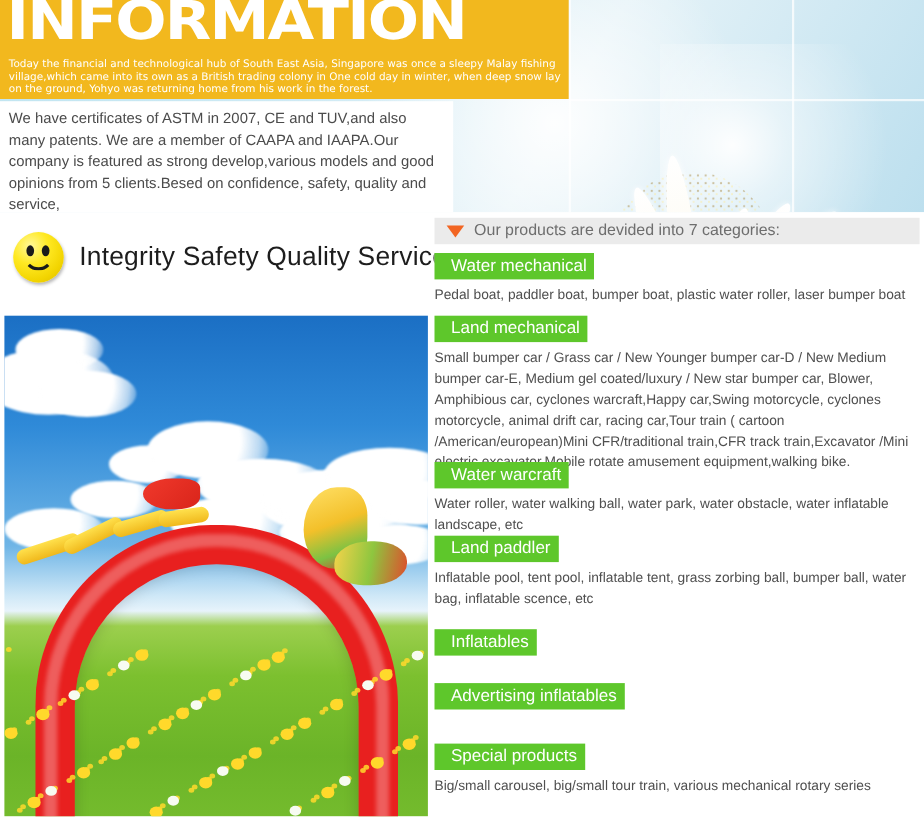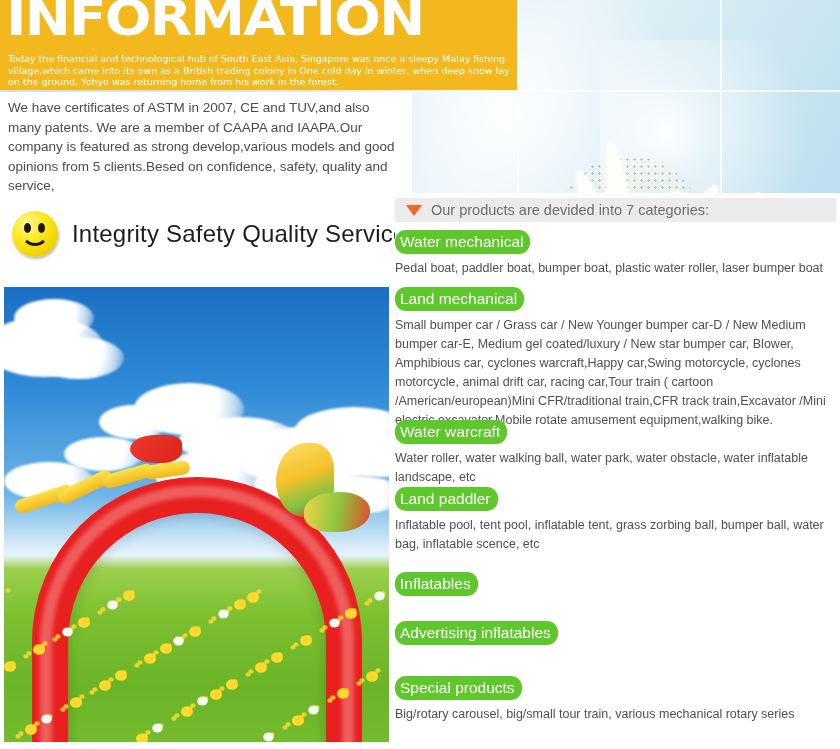--- a/index.html
+++ b/index.html
@@ -175,23 +175,22 @@
   .products-head .head-text {
     margin-left: 9px; font-size: 14.5px; color: #6e6e6e;
   }
   .cat { position:absolute; left: 0; }
   .cat-title {
     display:inline-block;
     background: #5ec72b;
     color: #ffffff;
     font-size: 15.5px;
     line-height: 21px;
-    padding: 1px 7px 2px 5px;
+    padding: 1px 7px 2px 15px;
     white-space: nowrap;
-    border-radius: 11px;
   }
   .cat-desc {
     margin-top: 5px;
     font-size: 12.5px; line-height: 19px; color: #4f4f4f;
     width: 441px;
   }
 </style>
 </head>
 <body>
 
@@ -391,17 +390,17 @@
       <div class="caret"></div>
       <div class="head-text">Our products are devided into 7 categories:</div>
     </div>
     <div id="cat-list">
         <div class="cat" style="top: 32px;"><div class="cat-title">Water mechanical</div><div class="cat-desc">Pedal boat, paddler boat, bumper boat, plastic water roller, laser bumper boat</div></div>
         <div class="cat" style="top: 89px;"><div class="cat-title">Land mechanical</div><div class="cat-desc">Small bumper car / Grass car / New Younger  bumper car-D / New Medium bumper car-E, Medium gel coated/luxury / New star bumper car, Blower, Amphibious car, cyclones warcraft,Happy car,Swing motorcycle, cyclones motorcycle, animal drift car, racing car,Tour train ( cartoon /American/european)Mini CFR/traditional train,CFR track train,Excavator /Mini electric excavator,Mobile rotate amusement equipment,walking bike.</div></div>
         <div class="cat" style="top: 222px;"><div class="cat-title">Water warcraft</div><div class="cat-desc">Water roller, water walking ball, water park, water obstacle, water inflatable landscape, etc</div></div>
         <div class="cat" style="top: 289px;"><div class="cat-title">Land paddler</div><div class="cat-desc">Inflatable pool, tent pool, inflatable tent, grass zorbing ball, bumper ball, water bag, inflatable scence, etc</div></div>
         <div class="cat" style="top: 374px;"><div class="cat-title">Inflatables</div></div>
         <div class="cat" style="top: 423px;"><div class="cat-title">Advertising inflatables</div></div>
-        <div class="cat" style="top: 478px;"><div class="cat-title">Special products</div><div class="cat-desc">Big/rotary carousel, big/small tour train, various mechanical rotary series</div></div>
+        <div class="cat" style="top: 478px;"><div class="cat-title">Special products</div><div class="cat-desc">Big/small carousel, big/small tour train, various mechanical rotary series</div></div>
       </div>
   </div>
 
 </div>
 
 </body></html>

